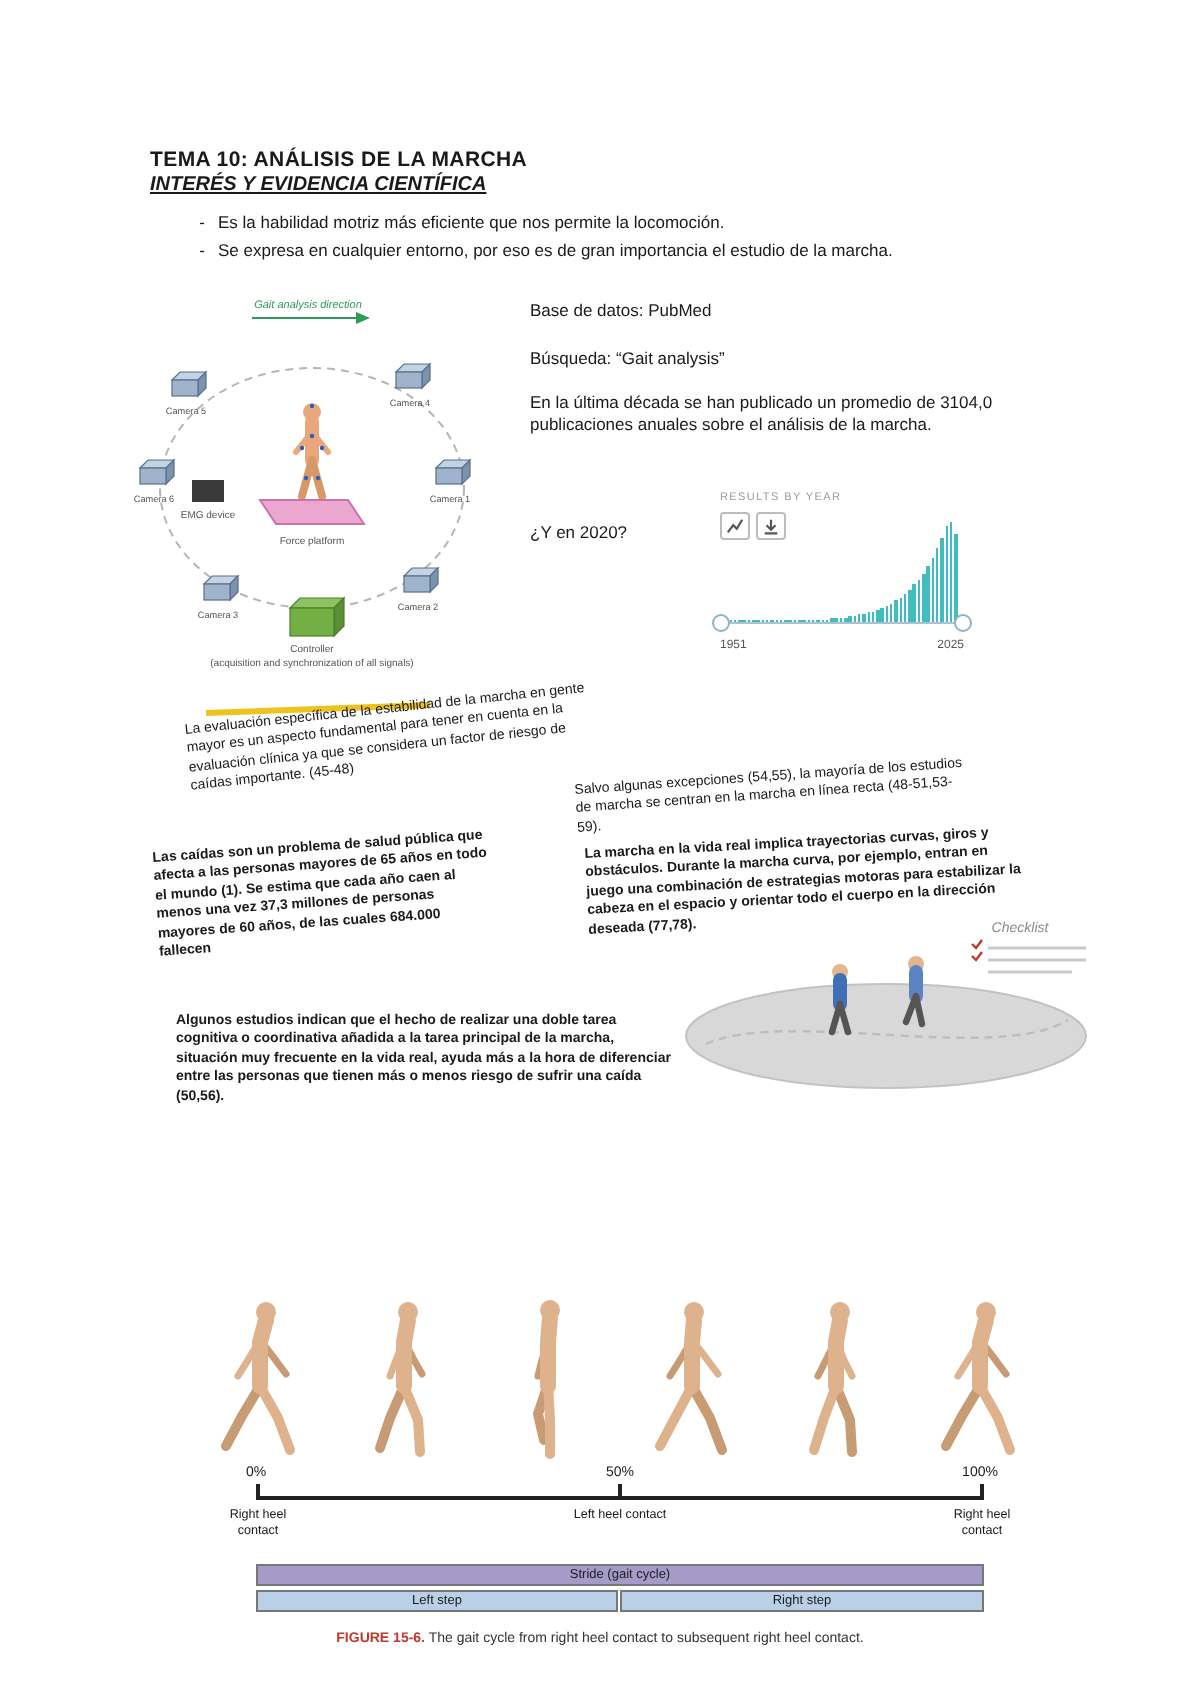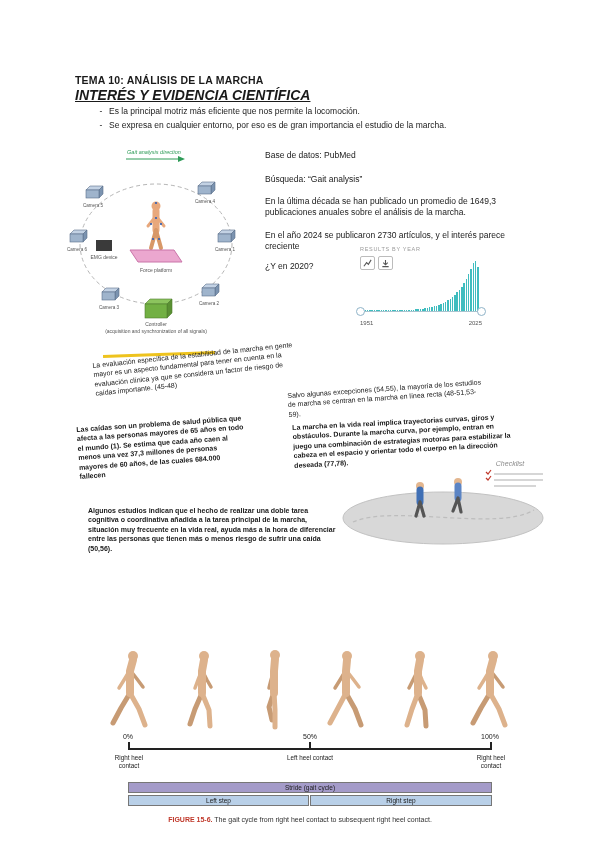--- a/index.html
+++ b/index.html
@@ -1,21 +1,21 @@
 <!DOCTYPE html>
 <html style="--accent-teal: #3fbdbf; --stride-bar: #a49bc9; --step-bar: #b9d0e8; --caption-red: #c0392b; --gait-title-blue: #4472c4; --highlight-yellow: #eec31e;"><head>
 <meta charset="utf-8">
 <style>
   *{margin:0;padding:0;box-sizing:border-box}
   html,body{background:#ffffff}
   body{font-family:"Liberation Sans",sans-serif;color:#1a1a1a}
   .page{position:relative;width:588px;height:848px;background:#fff;overflow:hidden}
   .abs{position:absolute}
   .doc-title{font-size:10.5px;font-weight:bold;letter-spacing:.2px}
-  .doc-subtitle{font-size:14px;font-weight:bold;font-style:italic;text-decoration:underline}
+  .doc-subtitle{font-size:10px;font-weight:bold;font-style:italic;text-decoration:underline}
   .bullet-row{display:flex;margin-bottom:3px}
   .bullet-dash{width:16px;flex:none;text-align:center;font-size:8.5px}
   .body-text{font-size:8.5px;line-height:1.32}
   .note{font-size:7px;line-height:1.34;transform-origin:left top}
   .bold{font-weight:bold}
   .semi{font-weight:600}
   
   .chart-title{font-size:5.5px;color:#9a9a9a;letter-spacing:.7px;margin-bottom:2px}
   .chart-plot{position:relative;height:64px}
   .bars{position:absolute;left:0;right:0;bottom:7px;display:flex;align-items:flex-end;gap:.8px}
@@ -46,21 +46,21 @@
 <body>
 
 <div class="page">
 
   <div class="abs doc-title" style="left:75px;top:74px">TEMA 10: ANÁLISIS DE LA MARCHA</div>
   <div class="abs doc-subtitle" style="left:75px;top:87px">INTERÉS Y EVIDENCIA CIENTÍFICA</div>
 
   <div class="abs" style="left:93px;top:106px;width:445px">
     <div class="bullet-row">
       <span class="bullet-dash">-</span>
-      <span class="body-text">Es la principal motriz más eficiente que nos permite la locomoción.</span>
+      <span class="body-text">Es la habilidad motriz más eficiente que nos permite la locomoción.</span>
     </div>
     <div class="bullet-row">
       <span class="bullet-dash">-</span>
       <span class="body-text">Se expresa en cualquier entorno, por eso es de gran importancia el estudio de la marcha.</span>
     </div>
   </div>
 
   <svg class="abs" style="left:66px;top:146px" width="180" height="192" viewBox="0 0 180 192">
     <text x="88" y="8" text-anchor="middle" class="svg-green">Gait analysis direction</text>
     <path d="M60,13 H112" stroke="#2e9b57" stroke-width="1"></path>
@@ -129,22 +129,21 @@
       <polygon points="0,0 5,-5 27,-5 22,0" fill="#8cc45e" stroke="#4f7d2e" stroke-width=".6"></polygon>
       <polygon points="22,0 27,-5 27,9 22,14" fill="#5a9033" stroke="#4f7d2e" stroke-width=".6"></polygon>
       <rect width="22" height="14" fill="#72b043" stroke="#4f7d2e" stroke-width=".6"></rect>
     </g>
     <text x="90" y="180" text-anchor="middle" class="svg-label">Controller</text>
     <text x="90" y="187" text-anchor="middle" class="svg-label">(acquisition and synchronization of all signals)</text>
   </svg>
 
   <div class="abs body-text" style="left:265px;top:150px">Base de datos: PubMed</div>
   <div class="abs body-text" style="left:265px;top:174px">Búsqueda: “Gait analysis”</div>
-  <div class="abs body-text" style="left:265px;top:196px;width:252px">En la última década se han publicado un promedio de 1649,3 publicaciones anuales sobre el análisis de la marcha.</div>
-  <div class="abs body-text" style="left:265px;top:230px;width:252px">En el año 2024 se publicaron 2730 artículos, y el interés parece creciente</div>
+  <div class="abs body-text" style="left:265px;top:196px;width:252px">En la última década se han publicado un promedio de 3104,0 publicaciones anuales sobre el análisis de la marcha.</div>
   <div class="abs body-text" style="left:265px;top:261px">¿Y en 2020?</div>
 
   <div class="abs" style="left:360px;top:246px;width:122px">
     <div class="chart-title">RESULTS BY YEAR</div>
     <div class="chart-plot">
       <div class="chart-buttons">
         <button class="chart-btn">
           <svg viewBox="0 0 10 10" width="9" height="9">
               <polyline points="1,8 4,4 6,6 9,1" fill="none" stroke="#555" stroke-width="1.2"></polyline>
             </svg>

